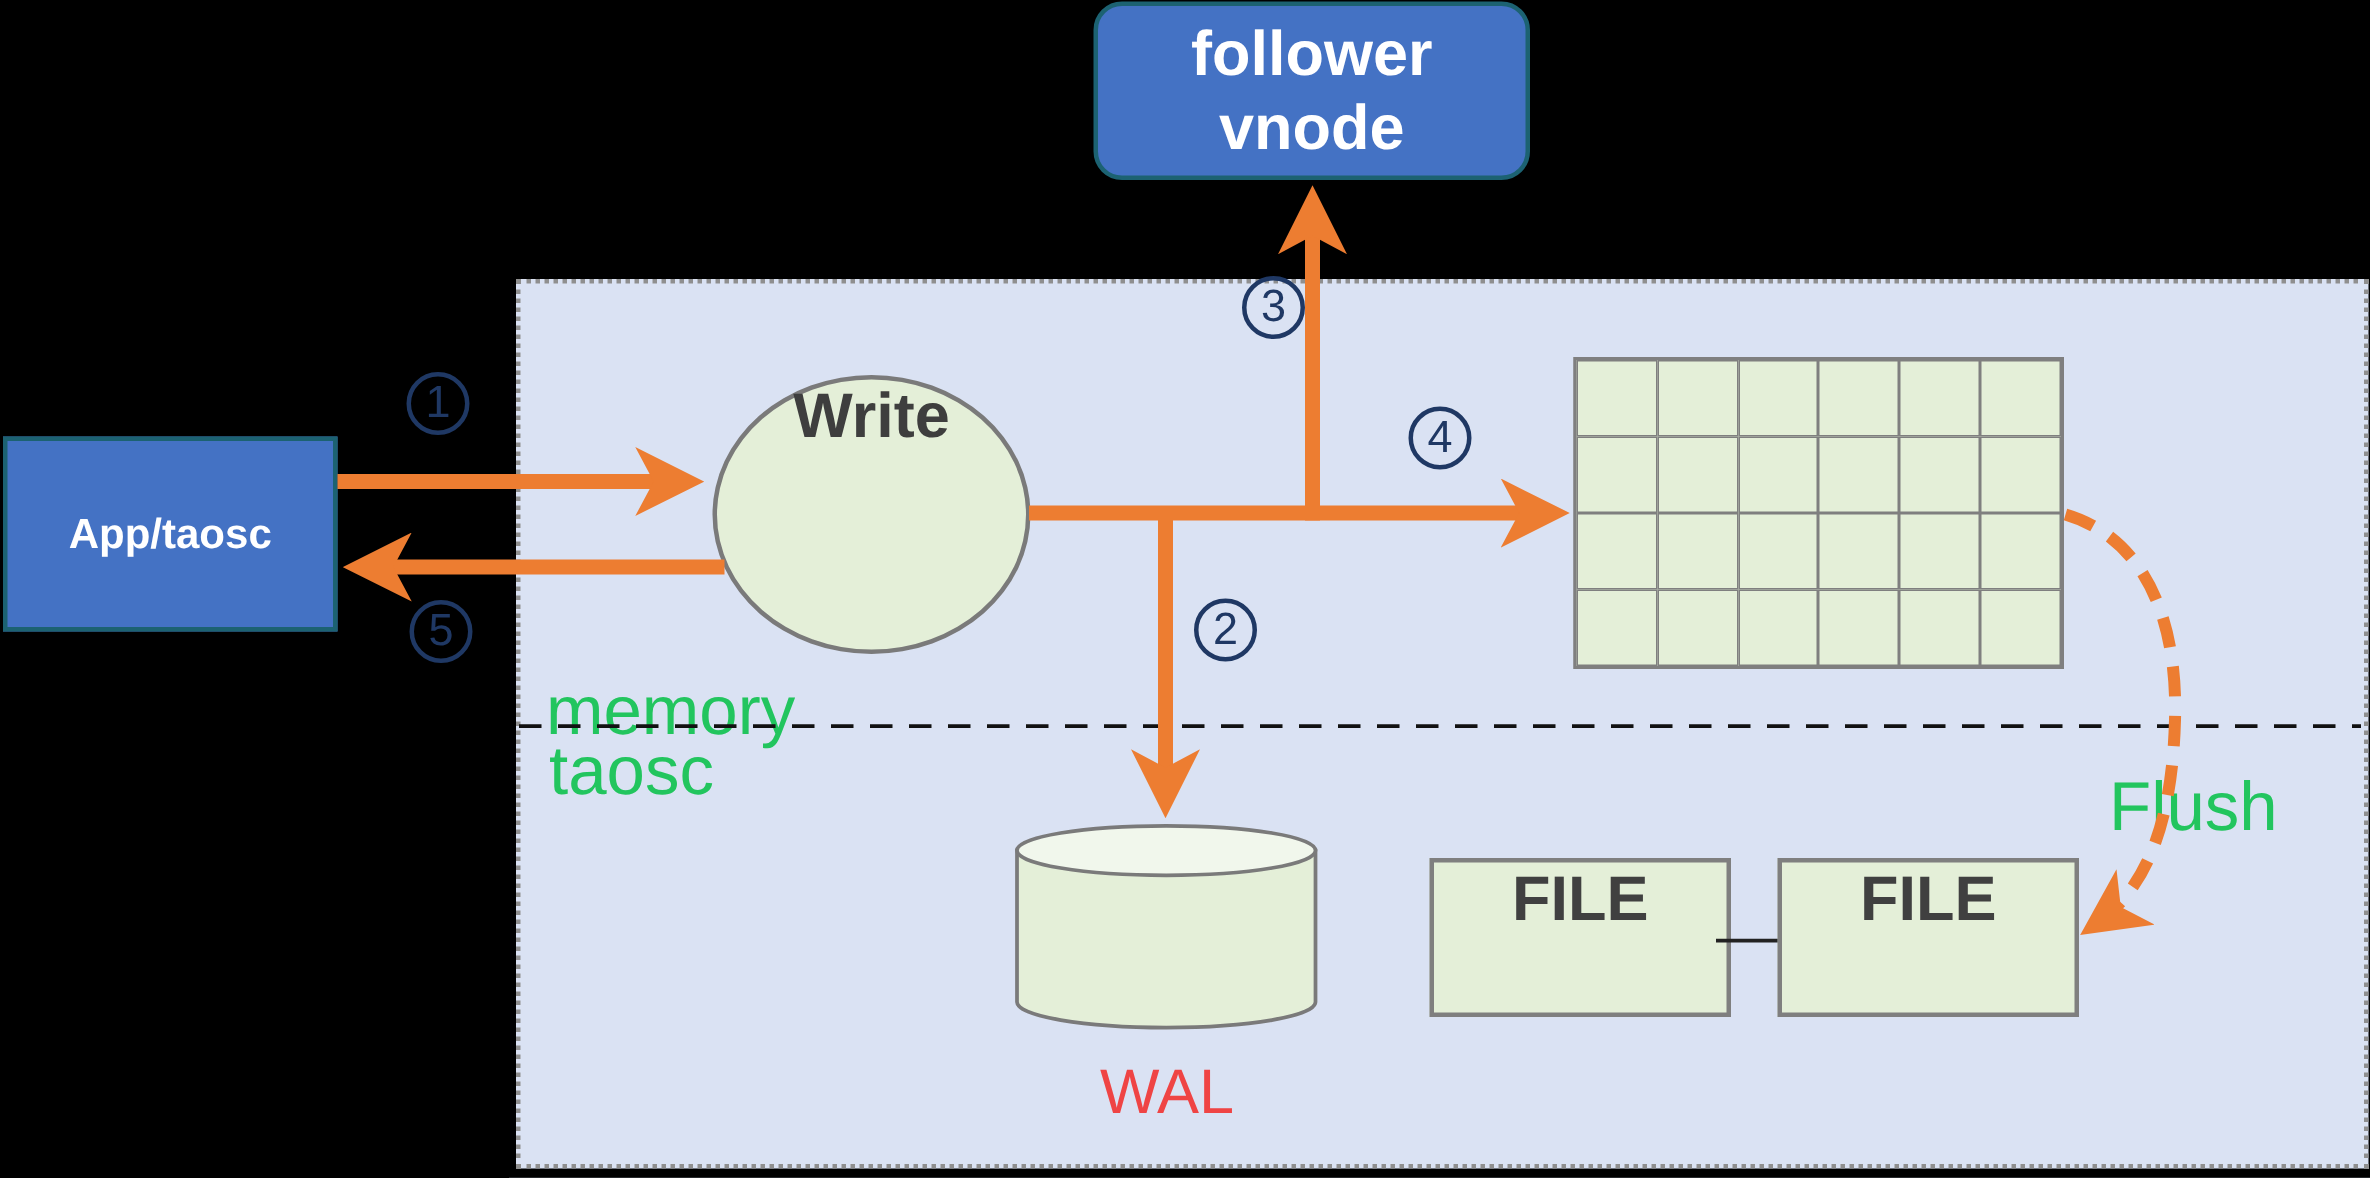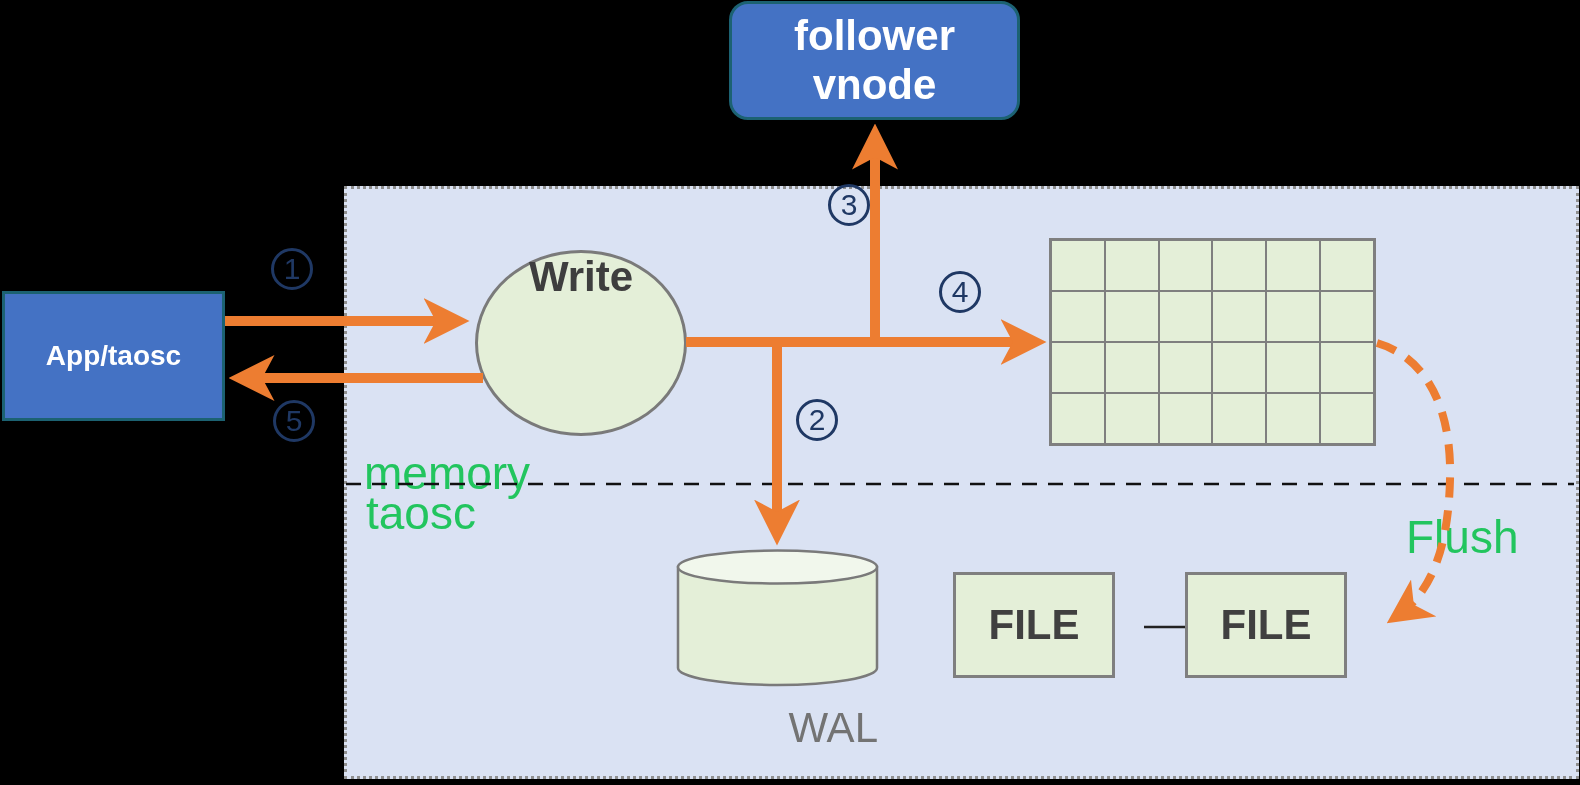--- a/index.html
+++ b/index.html
@@ -24,30 +24,30 @@
     position:absolute;left:475px;top:250px;width:212px;height:186px;border-radius:50%;
     background:#e4efd8;border:3px solid #7a7a7a;display:flex;align-items:flex-start;justify-content:center;
     color:#3e3e3e;font-weight:bold;font-size:42px;box-sizing:border-box;
   }
   .memgrid{
     position:absolute;left:1049px;top:238px;width:327px;height:208px;
     background:#7f7f7f;border:2px solid #7f7f7f;display:grid;gap:0;box-sizing:border-box;
   }
   .memgrid .cell{border:1px solid #7f7f7f;background:#e4efd8;}
   .filebox{
-    position:absolute;top:572px;width:162px;height:106px;background:#e4efd8;
-    border:3px solid #7f7f7f;display:flex;align-items:center;justify-content:center;
+    position:absolute;top:572px;width:201px;height:106px;background:#e4efd8;
+    border:3px solid #7f7f7f;display:flex;justify-content:center;
     color:#404040;font-weight:bold;font-size:42px;box-sizing:border-box;
   }
   .file1{left:953px;} .file2{left:1185px;}
   
   .lbl{position:absolute;color:#22c55e;font-size:46px;line-height:1.05;}
   .lbl-memory{left:364px;top:449px;}
   .lbl-disk{left:366px;top:489px;}
-  .lbl-wal{left:678px;top:706px;width:200px;text-align:right;font-size:42px;color:#737373;}
+  .lbl-wal{left:678px;top:706px;width:200px;text-align:center;font-size:42px;color:#ef4444;}
   .lbl-flush{left:1406px;top:513px;}
   .lbl-leader{left:1330px;top:712px;width:225px;text-align:right;}
   
   .step{
     position:absolute;width:42px;height:42px;border:3.5px solid #1f3864;border-radius:50%;
     color:#1f3864;font-size:30px;display:flex;align-items:center;justify-content:center;
     box-sizing:border-box;z-index:6;background:transparent;
   }
   .s1{left:271px;top:248px;} .s2{left:796px;top:399px;} .s3{left:828px;top:184px;}
   .s4{left:939px;top:271px;} .s5{left:273px;top:400px;}

